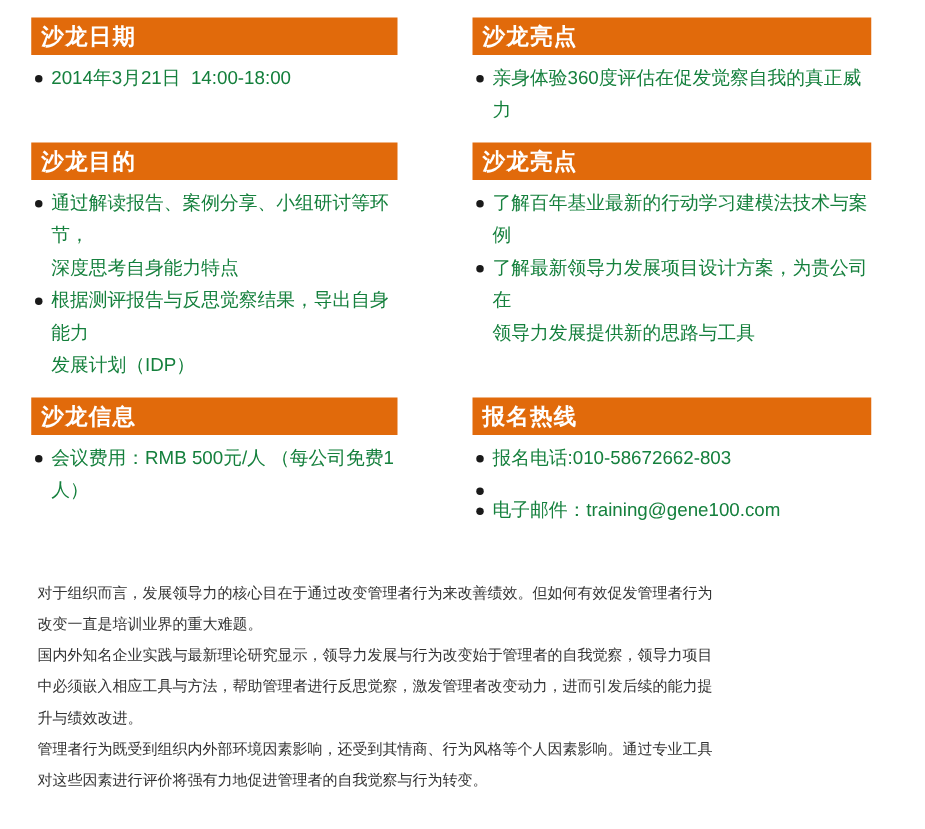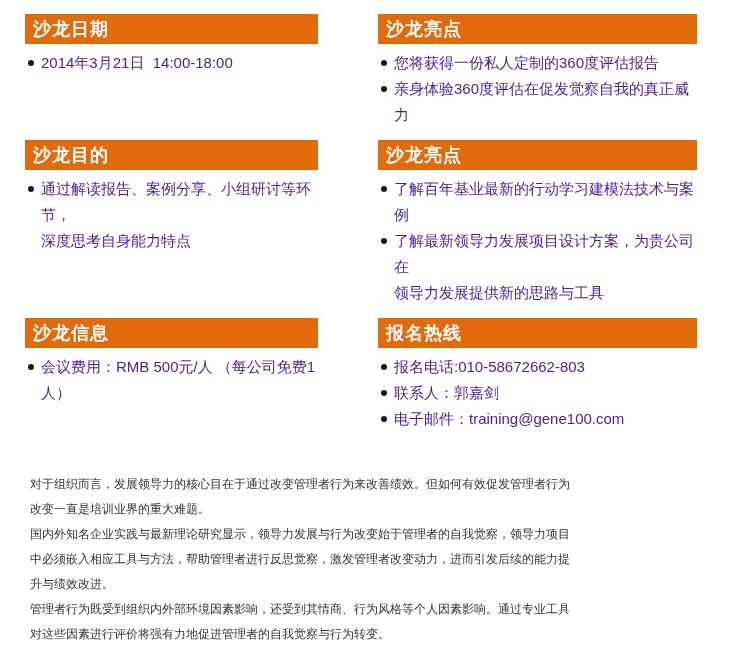--- a/index.html
+++ b/index.html
@@ -43,21 +43,21 @@
     flex:0 0 auto;
     width:6px;
     height:6px;
     border-radius:50%;
     background:#1a1a1a;
     margin:10px 7px 0 3px;
   }
   .item-text {
     font-size:15px;
     line-height:26px;
-    color:#4c1d95;
+    color:#15803d;
     white-space:pre-wrap;
   }
   .paragraphs {
     margin:28px 28px 0 30px;
     width:682px;
   }
   .para {
     font-size:12px;
     line-height:25px;
     color:#333333;
@@ -83,38 +83,39 @@
       </div>
     </div>
 
     <div class="section">
       <div class="bar">
         <span>沙龙亮点</span>
       </div>
       <div class="items">
         <div class="item">
           <span class="dot"></span>
-          <span class="item-text">您将获得一份私人定制的360度评估报告</span>
-        </div>
-        <div class="item">
-          <span class="dot"></span>
           <span class="item-text">亲身体验360度评估在促发觉察自我的真正威力</span>
         </div>
       </div>
     </div>
 
     <div class="section">
       <div class="bar">
         <span>沙龙目的</span>
       </div>
       <div class="items">
         <div class="item">
           <span class="dot"></span>
           <span class="item-text">通过解读报告、案例分享、小组研讨等环节，
 深度思考自身能力特点</span>
+        </div>
+        <div class="item">
+          <span class="dot"></span>
+          <span class="item-text">根据测评报告与反思觉察结果，导出自身能力
+发展计划（IDP）</span>
         </div>
       </div>
     </div>
 
     <div class="section">
       <div class="bar">
         <span>沙龙亮点</span>
       </div>
       <div class="items">
         <div class="item">
@@ -145,21 +146,20 @@
       <div class="bar">
         <span>报名热线</span>
       </div>
       <div class="items">
         <div class="item">
           <span class="dot"></span>
           <span class="item-text">报名电话:010-58672662-803</span>
         </div>
         <div class="item">
           <span class="dot"></span>
-          <span class="item-text">联系人：郭嘉剑</span>
         </div>
         <div class="item">
           <span class="dot"></span>
           <span class="item-text">电子邮件：training@gene100.com</span>
         </div>
       </div>
     </div>
 
   </div>
 

